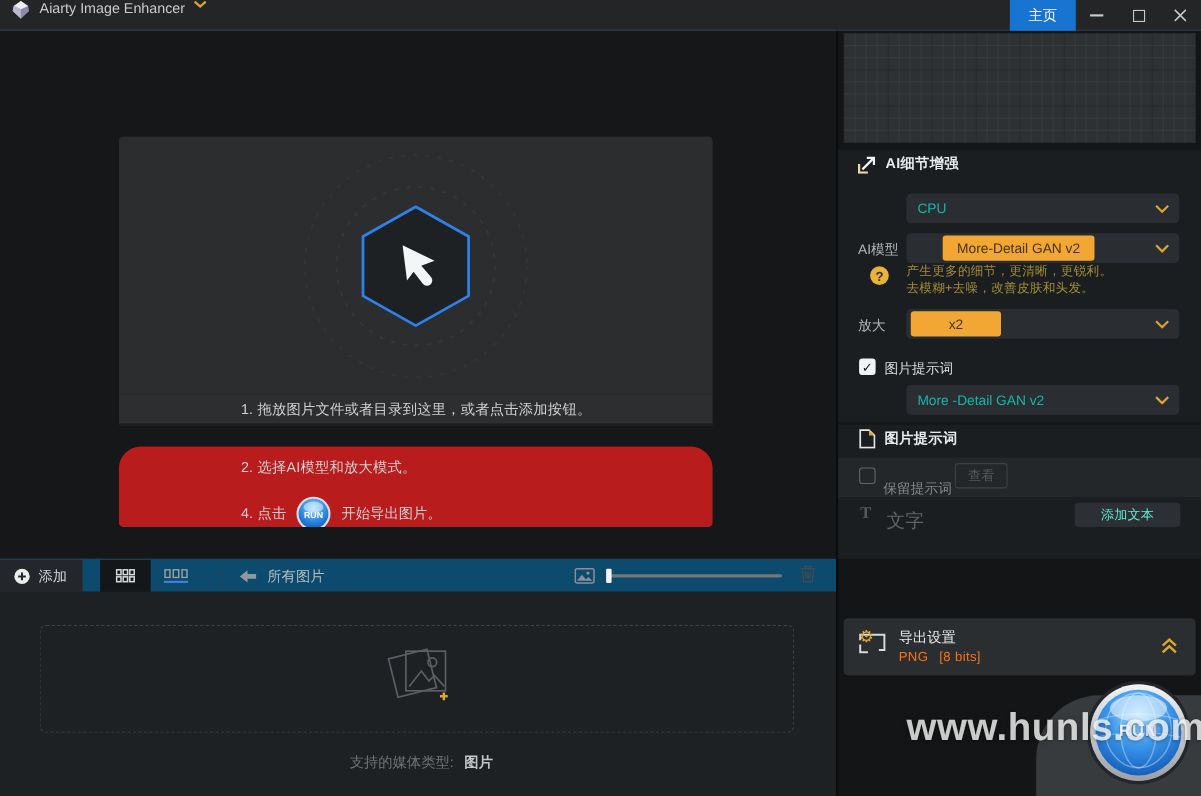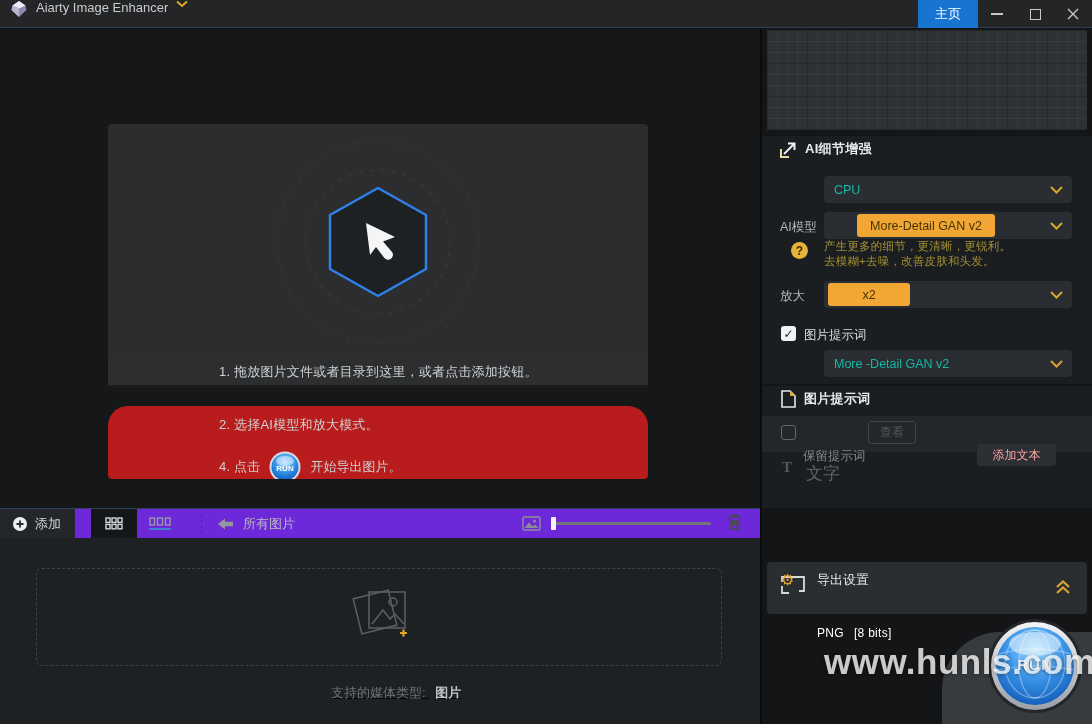--- a/index.html
+++ b/index.html
@@ -28,41 +28,41 @@
   .step-row1 { position:absolute; left:0; top:235px; width:540px; height:28px; background:#2c2e30;
     border-bottom:2px solid #1a1c1e; display:flex; align-items:center; }
   .steps23 { position:absolute; left:0; top:282px; width:540px; height:88px; background:#b91c1c;border-radius:20px; }
   .step-text { margin-left:111px; font-size:13px; color:#cfd1d3; letter-spacing:.2px; }
   .step-row2 { height:38px; display:flex; align-items:center; }
   .step-row3 { height:46px; display:flex; align-items:center; }
   .run-mini { margin:0 9px; width:32px; height:32px; }
   .step3-suffix { margin-left:0; font-size:13px; color:#cfd1d3; }
 
   
-  .toolbar { position:absolute; left:0; top:480px; width:760px; height:30px; background:#6d28d9;
+  .toolbar { position:absolute; left:0; top:480px; width:760px; height:30px; background:#0c4a6e;
     border-top:1px solid #2b4157; display:flex; align-items:center; }
   .add-btn { height:30px; padding:0 14px 0 12px; display:flex; align-items:center; gap:7px;
     background:#23272b; cursor:pointer; }
   .add-btn span { font-size:13px; color:#d2d4d6; }
   .view-btn { width:46px; height:30px; display:flex; align-items:center; justify-content:center; flex-direction:column; cursor:pointer; }
   .view-btn.active { background:#141719; }
   .blue-underline { width:22px; height:2px; background:#3f7fd4; margin-top:2px; }
   .v-divider { height:20px; border-left:1px dashed #3b3f43; margin:0 16px 0 18px; }
   .filter-label { margin-left:10px; font-size:13px; color:#b9bcbe; }
   .tb-flex { flex:1; }
   .zoom-slider { display:flex; align-items:center; gap:10px; }
   .slider-track { position:relative; width:160px; height:3px; background:#73777a; border-radius:2px; }
   .slider-handle { position:absolute; left:0; top:-5px; width:5px; height:13px; background:#f2f3f4; border-radius:1px; }
   .trash-wrap { margin:0 18px 0 16px; }
 
   
   .media-area { position:absolute; left:0; top:510px; width:760px; height:186px; background:#1e2124; }
   .dash-box { position:absolute; left:36px; top:30px; width:686px; height:98px;
     border:1px dashed #3e4245; border-radius:6px; display:flex; align-items:center; justify-content:center; }
-  .media-caption { position:absolute; left:16px; top:146px; width:760px; text-align:center; font-size:13px; color:#70747 7;text-decoration:underline; }
+  .media-caption { position:absolute; left:3px; top:146px; width:760px; text-align:center; font-size:13px; color:#70747 7; }
   .media-caption .pre { color:#6f7376; }
   .media-caption .typ { color:#c2c5c8; font-weight:bold; margin-left:6px; }
 
   
   .right-panel { position:absolute; left:760px; top:28px; width:332px; height:696px;
     background:#131516; border-left:2px solid #0a0b0c; }
   .grid-box { position:absolute; left:5px; top:2px; width:320px; height:100px;
     background-color:#2e3134;
     background-image:
       linear-gradient(rgba(255,255,255,0.045) 1px, transparent 1px),
@@ -99,29 +99,29 @@
   .checkbox.empty { background:transparent; border:1px solid #63666a; }
 
   .chk-label { position:absolute; font-size:12.5px; color:#dcdee0; }
   .dim-label { position:absolute; font-size:12.5px; color:#85888c; }
 
   .view-btn-outline { position:absolute; left:106px; top:393px; padding:2px 11px; border:1px solid #3f4245;
     border-radius:3px; color:#55585c; font-size:12px; cursor:pointer; }
   .t-icon { position:absolute; left:20px; top:431px; font-size:15px; font-weight:bold; color:#55585c;
     font-family:"Liberation Serif","DejaVu Serif",serif; }
   .text-label-dim { position:absolute; left:44px; top:434px; font-size:17px; color:#5f6367; }
-  .addtext-btn { position:absolute; left:215px; top:416px; width:79px; height:22px; background:#2c2f33;
-    border-radius:3px; color:#fca5a5; font-size:12px; display:flex; align-items:center; justify-content:center; cursor:pointer; }
+  .addtext-btn { position:absolute; left:215px; top:429px; width:96px; height:22px; background:#2c2f33;
+    border-radius:3px; color:#5eead4; font-size:12px; display:flex; align-items:center; justify-content:center; cursor:pointer; }
 
   .export-panel { position:absolute; left:5px; top:534px; width:320px; height:52px;
     background:#2b2e31; border-radius:4px; cursor:pointer; }
   .export-icon { position:absolute; left:12px; top:12px; width:30px; height:28px; }
   .gear { position:absolute; left:14px; top:10px; color:#eba832; font-size:15px; line-height:15px; }
   .export-title { position:absolute; left:50px; top:9px; font-size:13px; color:#e4e6e8; }
-  .export-fmt { position:absolute; left:50px; top:28px; font-size:12px; color:#ffffff; letter-spacing:.3px;margin-top:36px; }
+  .export-fmt { position:absolute; left:50px; top:28px; font-size:12px; color:#f97316; letter-spacing:.3px; }
   .export-fmt .bits { margin-left:10px; }
   .dbl-chev { position:absolute; right:16px; top:18px; }
 
   .run-corner { position:absolute; right:0; bottom:0; width:150px; height:92px;
     background:#383b3e; border-top-left-radius:58px; z-index:40; }
   .run-globe { position:absolute; left:225px; top:590px; width:96px; height:96px; z-index:45; cursor:pointer; }
   .run-globe-label { position:absolute; left:225px; top:628px; width:96px; text-align:center; z-index:46;
     color:#eef4fa; font-weight:bold; font-size:15px; letter-spacing:1px; pointer-events:none;
     text-shadow:0 1px 2px rgba(0,40,90,.7); }
 
@@ -328,21 +328,21 @@
 
   <div class="sec-header" style="left:19px; top:362px;">
     <svg width="15" height="18" viewBox="0 0 15 18">
       <path d="M1 1 H9 L14 6 V17 H1 Z" fill="none" stroke="#e4e6e8" stroke-width="1.6"></path>
       <path d="M9 1 L9 6 L14 6 Z" fill="#e0a62c"></path>
     </svg>
     <span class="sec-title">图片提示词</span>
   </div>
 
   <div class="checkbox empty" style="left:19px; top:397px;"></div>
-  <span class="dim-label" style="left:41px; top:420px;">保留提示词</span>
+  <span class="dim-label" style="left:41px; top:408px;">保留提示词</span>
   <div class="view-btn-outline">查看</div>
 
   <span class="t-icon">T</span>
   <span class="text-label-dim">文字</span>
   <div class="addtext-btn">添加文本</div>
 
   <div class="export-panel">
     <svg class="export-icon" width="30" height="28" viewBox="0 0 30 28">
       <path d="M3 8 V3 H25 V17 H20" fill="none" stroke="#d8dbde" stroke-width="1.8"></path>
       <path d="M3 12 V19 H10" fill="none" stroke="#d8dbde" stroke-width="1.8"></path>

